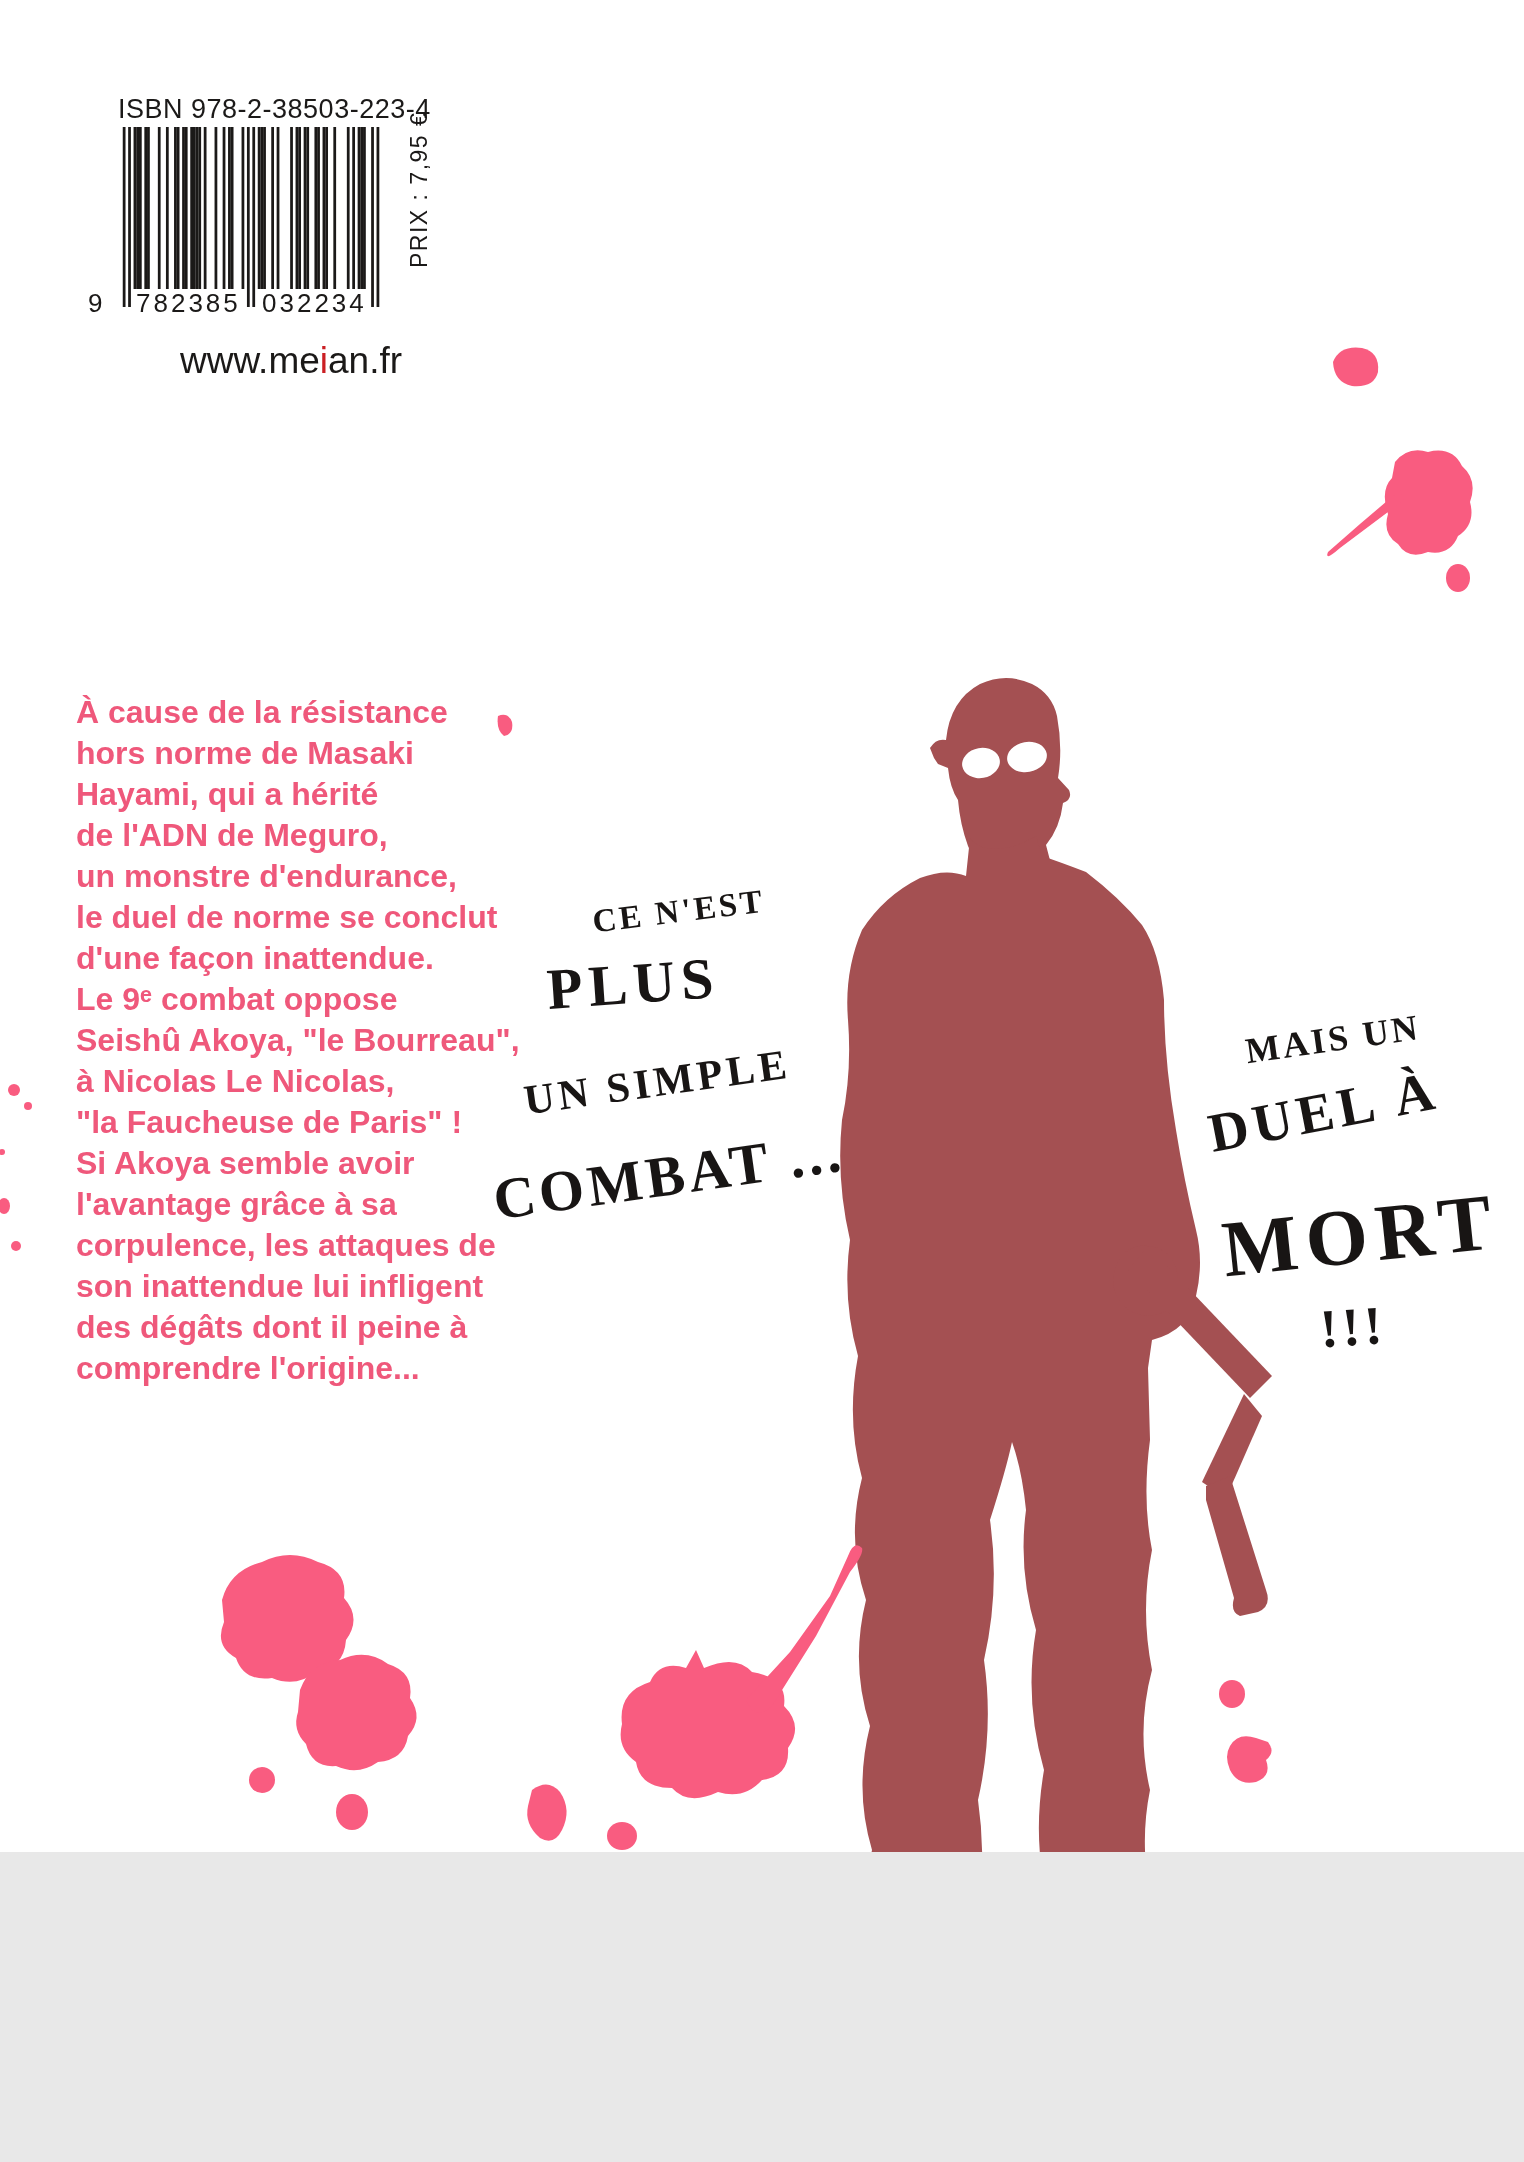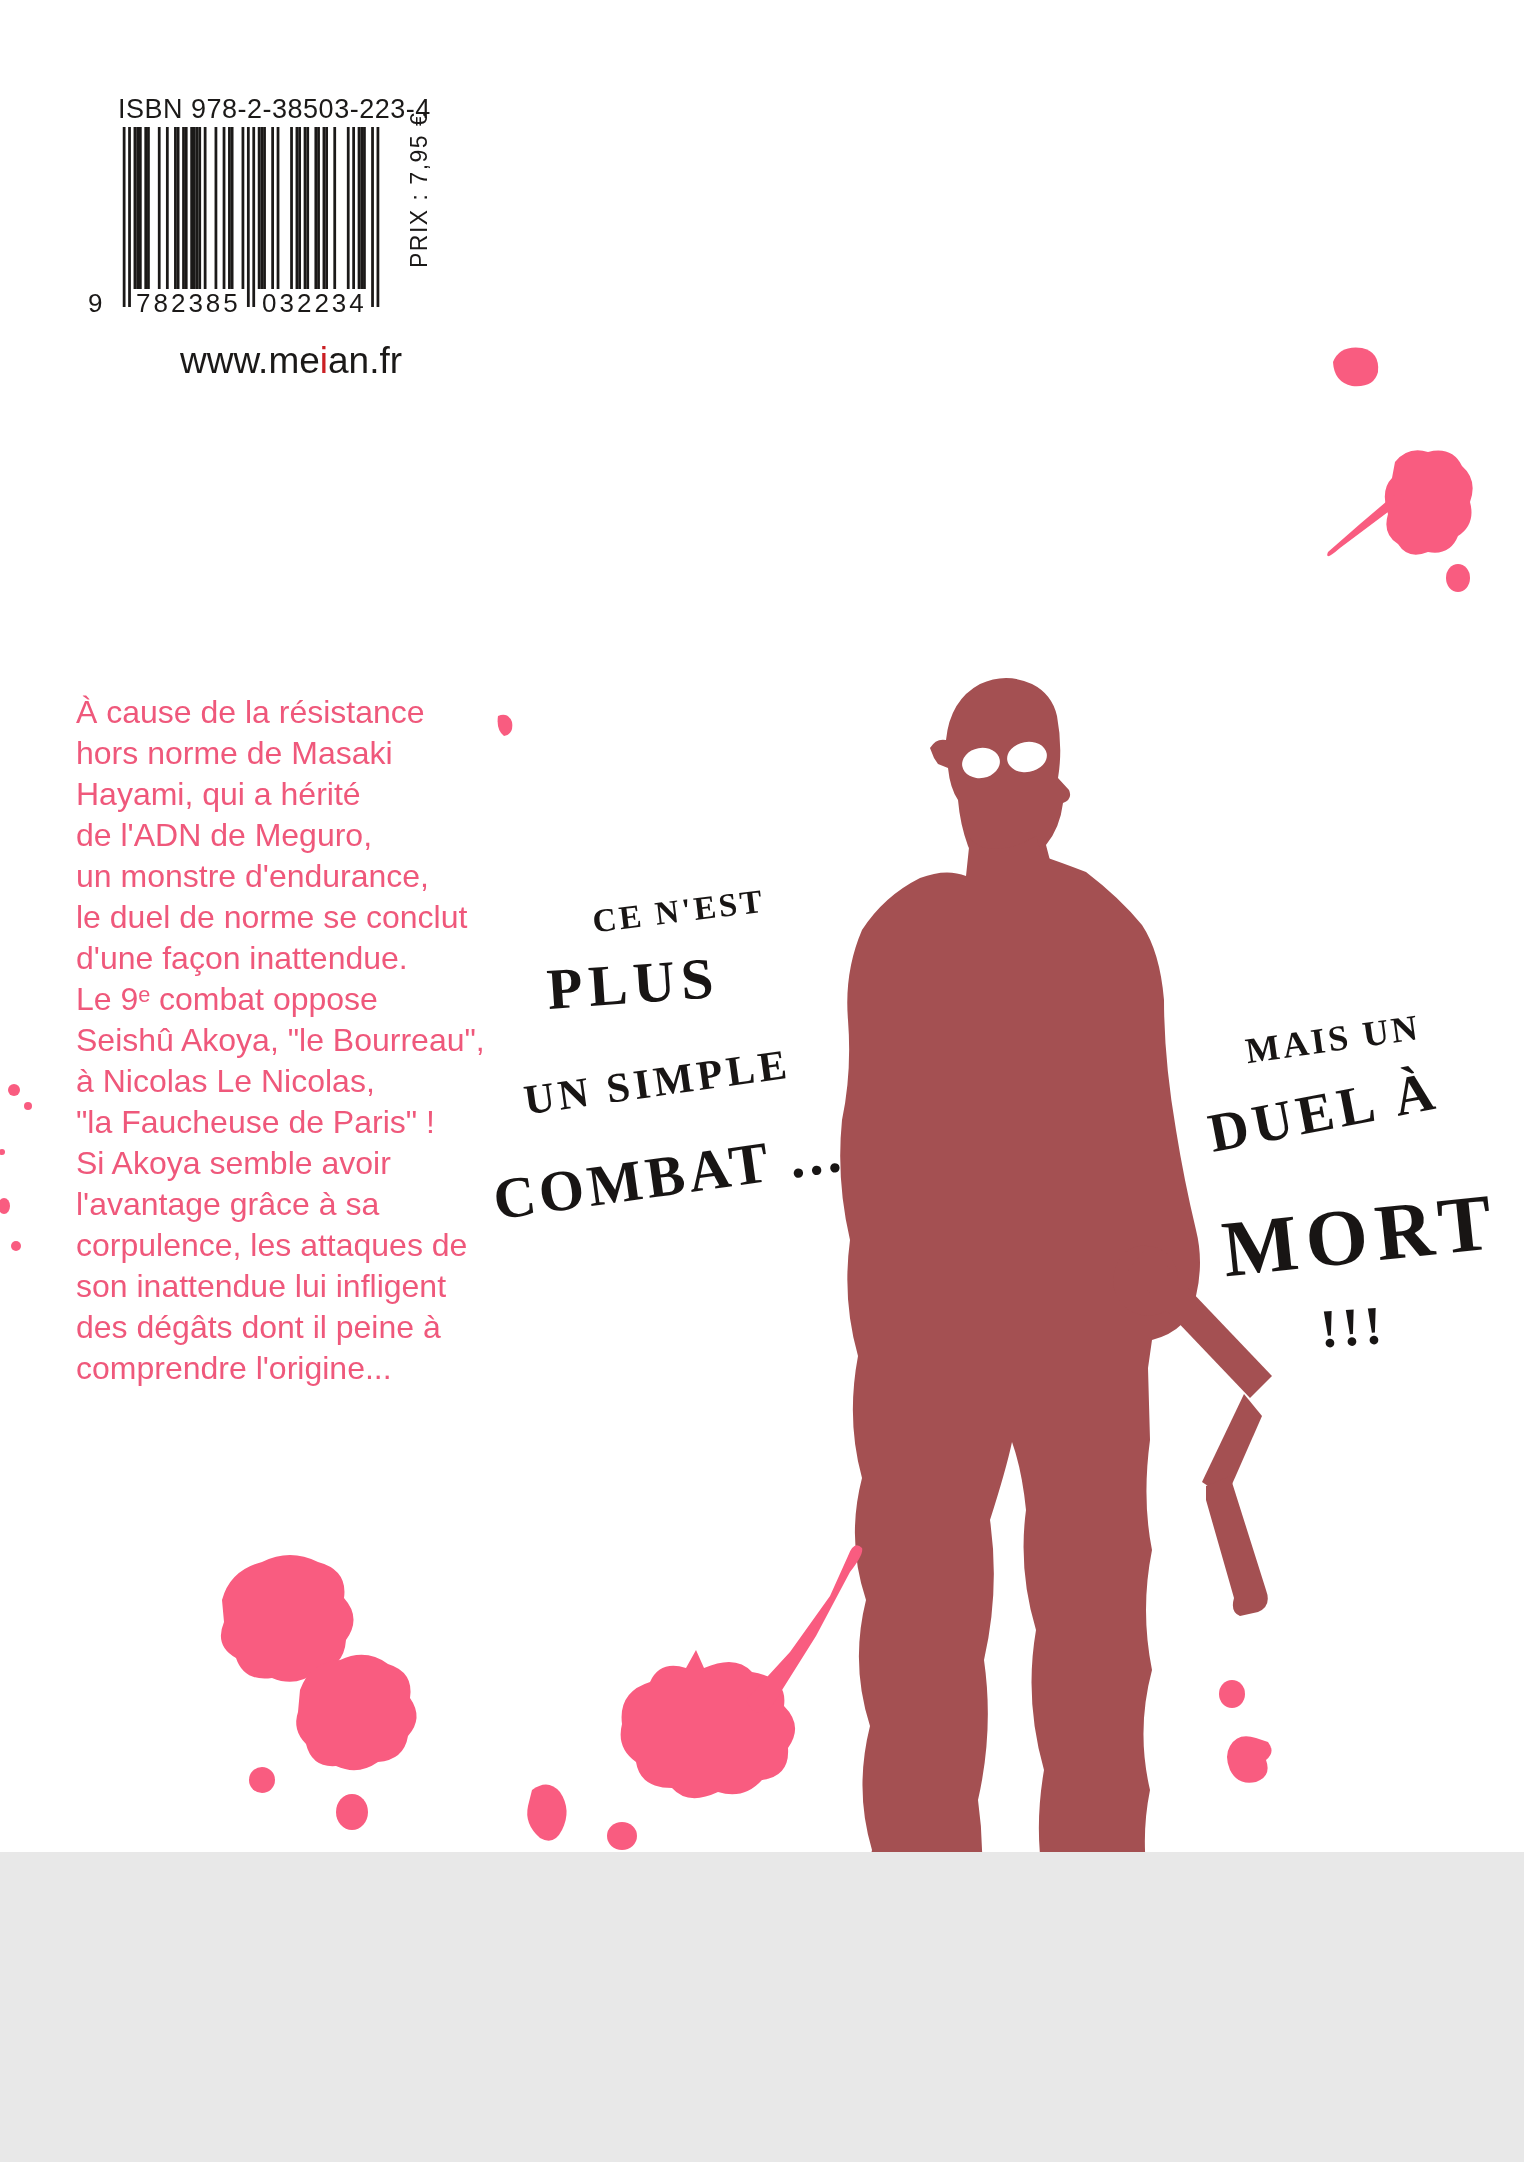--- a/index.html
+++ b/index.html
@@ -18,21 +18,21 @@
   .bc-d2{left:262px;}
   .price{
     left:406px;top:268px;font-size:23px;letter-spacing:1.5px;color:#1b1918;
     transform:rotate(-90deg);transform-origin:0 0;white-space:nowrap;
   }
   .website{left:156px;top:340px;font-size:37px;font-weight:400;color:#1b1918;margin-left:24px;}
   .website .accent{font-style:normal;}
   
   .synopsis{
     left:76px;top:692px;width:470px;
-    font-size:32px;font-weight:400;line-height:41px;
+    font-size:32px;font-weight:700;line-height:41px;
     white-space:nowrap;
   }
   
   .q{position:absolute;font-family:"Liberation Serif",serif;font-weight:700;color:#181514;white-space:nowrap;}
   .ql1{left:592px;top:893px;font-size:33px;letter-spacing:3px;transform:rotate(-7deg);}
   .ql2{left:547px;top:950px;font-size:58px;letter-spacing:6px;transform:rotate(-4deg);}
   .ql3{left:523px;top:1058px;font-size:42px;letter-spacing:4px;transform:rotate(-8deg);}
   .ql4{left:492px;top:1142px;font-size:58px;letter-spacing:4px;transform:rotate(-8deg);}
   .qr1{left:1245px;top:1018px;font-size:36px;letter-spacing:3px;transform:rotate(-8deg);}
   .qr2{left:1207px;top:1080px;font-size:55px;letter-spacing:5px;transform:rotate(-11deg);}

